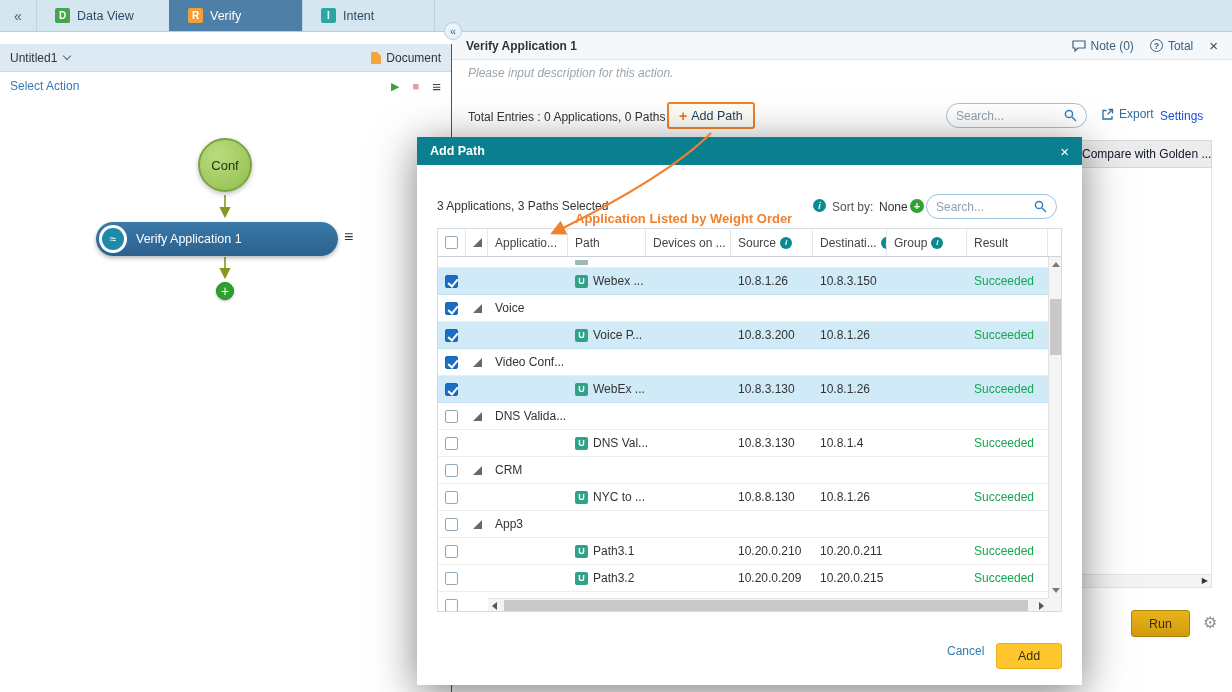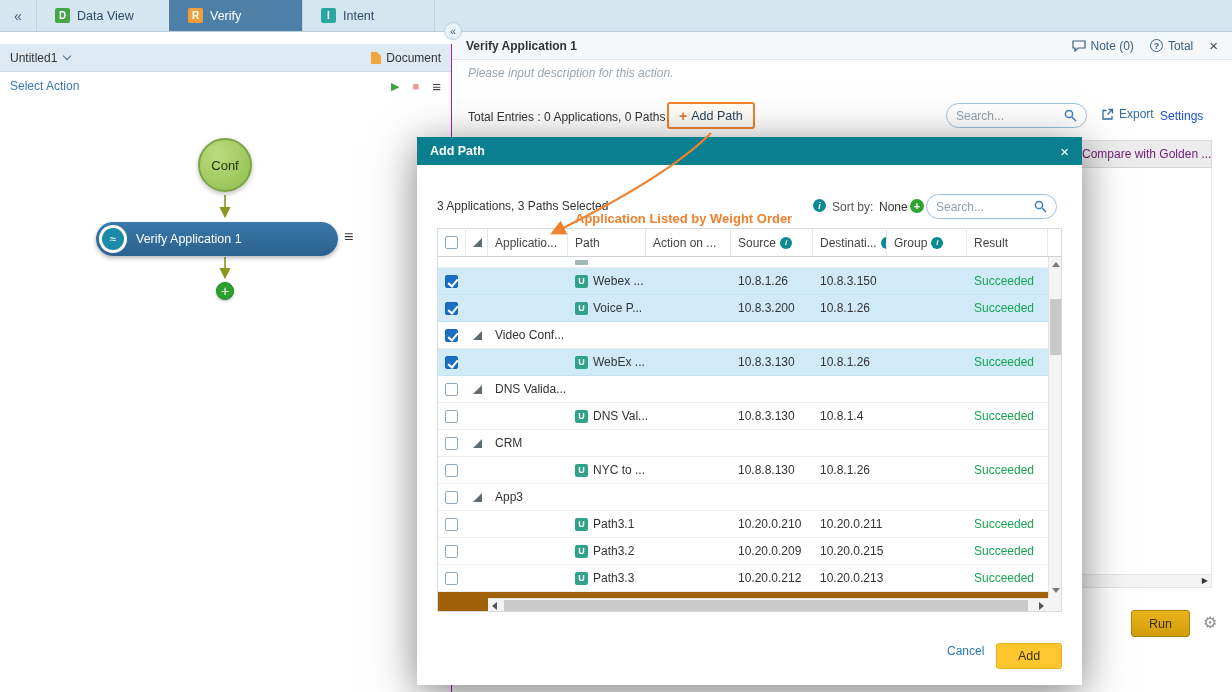--- a/index.html
+++ b/index.html
@@ -54,21 +54,21 @@
   .close{font-size:15px;color:#444;cursor:pointer}
   .rp-desc{height:26px;display:flex;align-items:center;padding:0 16px;color:#9aa5ae;font-style:italic}
   .total-entries{position:absolute;left:16px;top:78px;color:#333}
   .add-path-btn{position:absolute;left:215px;top:70px;height:27px;padding:0 10px;background:#fffdf8;border:2px solid #f0812e;border-radius:3px;color:#1f3c5a;font-size:12.5px;display:flex;align-items:center;gap:4px;cursor:pointer;font-family:inherit}
   .add-path-btn .plus{color:#e8762a;font-weight:bold;font-size:14px}
   .rp-search{position:absolute;left:494px;top:71px;width:141px;height:25px;border:1px solid #9cc3de;border-radius:13px;background:#fff;display:flex;align-items:center;padding:0 9px;color:#93a1ab;cursor:text}
   .rp-search svg,.modal-search svg{margin-left:auto;flex:none}
   .export{position:absolute;left:649px;top:75px;display:flex;align-items:center;gap:5px;color:#2e6da0;cursor:pointer}
   .settings{position:absolute;left:708px;top:77px;color:#1d4ed8;cursor:pointer}
   .gray-strip{position:absolute;left:0;top:108px;width:760px;height:28px;background:#ececec;border-top:1px solid #dcdcdc;border-bottom:1px solid #d6d6d6;border-right:1px solid #d6d6d6}
-  .compare{position:absolute;left:630px;top:6px;color:#701a75;white-space:nowrap;cursor:pointer}
+  .compare{position:absolute;left:630px;top:6px;color:#0f172a;white-space:nowrap;cursor:pointer}
   .under-right-border{position:absolute;left:759px;top:136px;width:1px;height:406px;background:#e6e6e6}
   .under-hscroll{position:absolute;left:628px;top:542px;width:132px;height:14px;background:#f4f4f4;border:1px solid #e4e4e4;display:flex;align-items:center;justify-content:flex-end;padding-right:3px;cursor:pointer}
   .under-hscroll .arr{font-size:8px;color:#333;line-height:1}
   .run-btn{position:absolute;left:679px;top:578px;width:59px;height:27px;background:linear-gradient(#e8b31a,#d29d0b);border:1px solid #ab840b;border-radius:3px;color:#3c2f05;font-size:12.5px;font-family:inherit;cursor:pointer}
   .gear{position:absolute;left:751px;top:581px;font-size:16px;color:#8f8f8f;cursor:pointer}
 
   
   .modal{position:absolute;left:417px;top:137px;width:665px;height:548px;background:#fff;box-shadow:0 8px 40px rgba(0,0,0,.5);z-index:10}
   .modal-header{height:28px;background:#0a7f8f;color:#fff;display:flex;align-items:center;padding:0 13px;font-weight:bold;font-size:12.5px}
   .modal-close{margin-left:auto;font-size:15px;font-weight:normal;cursor:pointer}
@@ -256,21 +256,21 @@
           <div class="th" style="width: 22px;">
             <span class="tri"></span>
           </div>
           <div class="th" style="width: 80px;">
             <span>Applicatio...</span>
           </div>
           <div class="th" style="width: 78px;">
             <span>Path</span>
           </div>
           <div class="th" style="width: 85px;">
-            <span>Action on ...</span>
+            <span>Devices on ...</span>
           </div>
           <div class="th" style="width: 82px;">
             <span>Source</span>
             <span class="info-icon">i</span>
           </div>
           <div class="th" style="width: 74px;">
             <span>Destinati...</span>
             <span class="info-icon">i</span>
           </div>
           <div class="th" style="width: 80px;">
@@ -293,20 +293,37 @@
             <div class="td" style="width: 80px;"></div>
             <div class="td" style="width: 78px;">
               <span class="u-icon">U</span>
               <span>Webex ...</span>
             </div>
             <div class="td" style="width: 85px;"></div>
             <div class="td" style="width: 82px;">10.8.1.26</div>
             <div class="td" style="width: 74px;">10.8.3.150</div>
             <div class="td" style="width: 80px;"></div>
             <div class="td result" style="width: 81px;">Succeeded</div>
+          </div>
+          <div class="tr">
+            <div class="td" style="width: 28px;">
+              <span class="cb checked"></span>
+            </div>
+            <div class="td" style="width: 22px;">
+              <span class="tri"></span>
+            </div>
+            <div class="td" style="width: 80px;">
+              <span>Voice</span>
+            </div>
+            <div class="td" style="width: 78px;"></div>
+            <div class="td" style="width: 85px;"></div>
+            <div class="td" style="width: 82px;"></div>
+            <div class="td" style="width: 74px;"></div>
+            <div class="td" style="width: 80px;"></div>
+            <div class="td result" style="width: 81px;"></div>
           </div>
           <div class="tr sel">
             <div class="td" style="width: 28px;">
               <span class="cb checked"></span>
             </div>
             <div class="td" style="width: 22px;"></div>
             <div class="td" style="width: 80px;"></div>
             <div class="td" style="width: 78px;">
               <span class="u-icon">U</span>
               <span>Voice P...</span>

